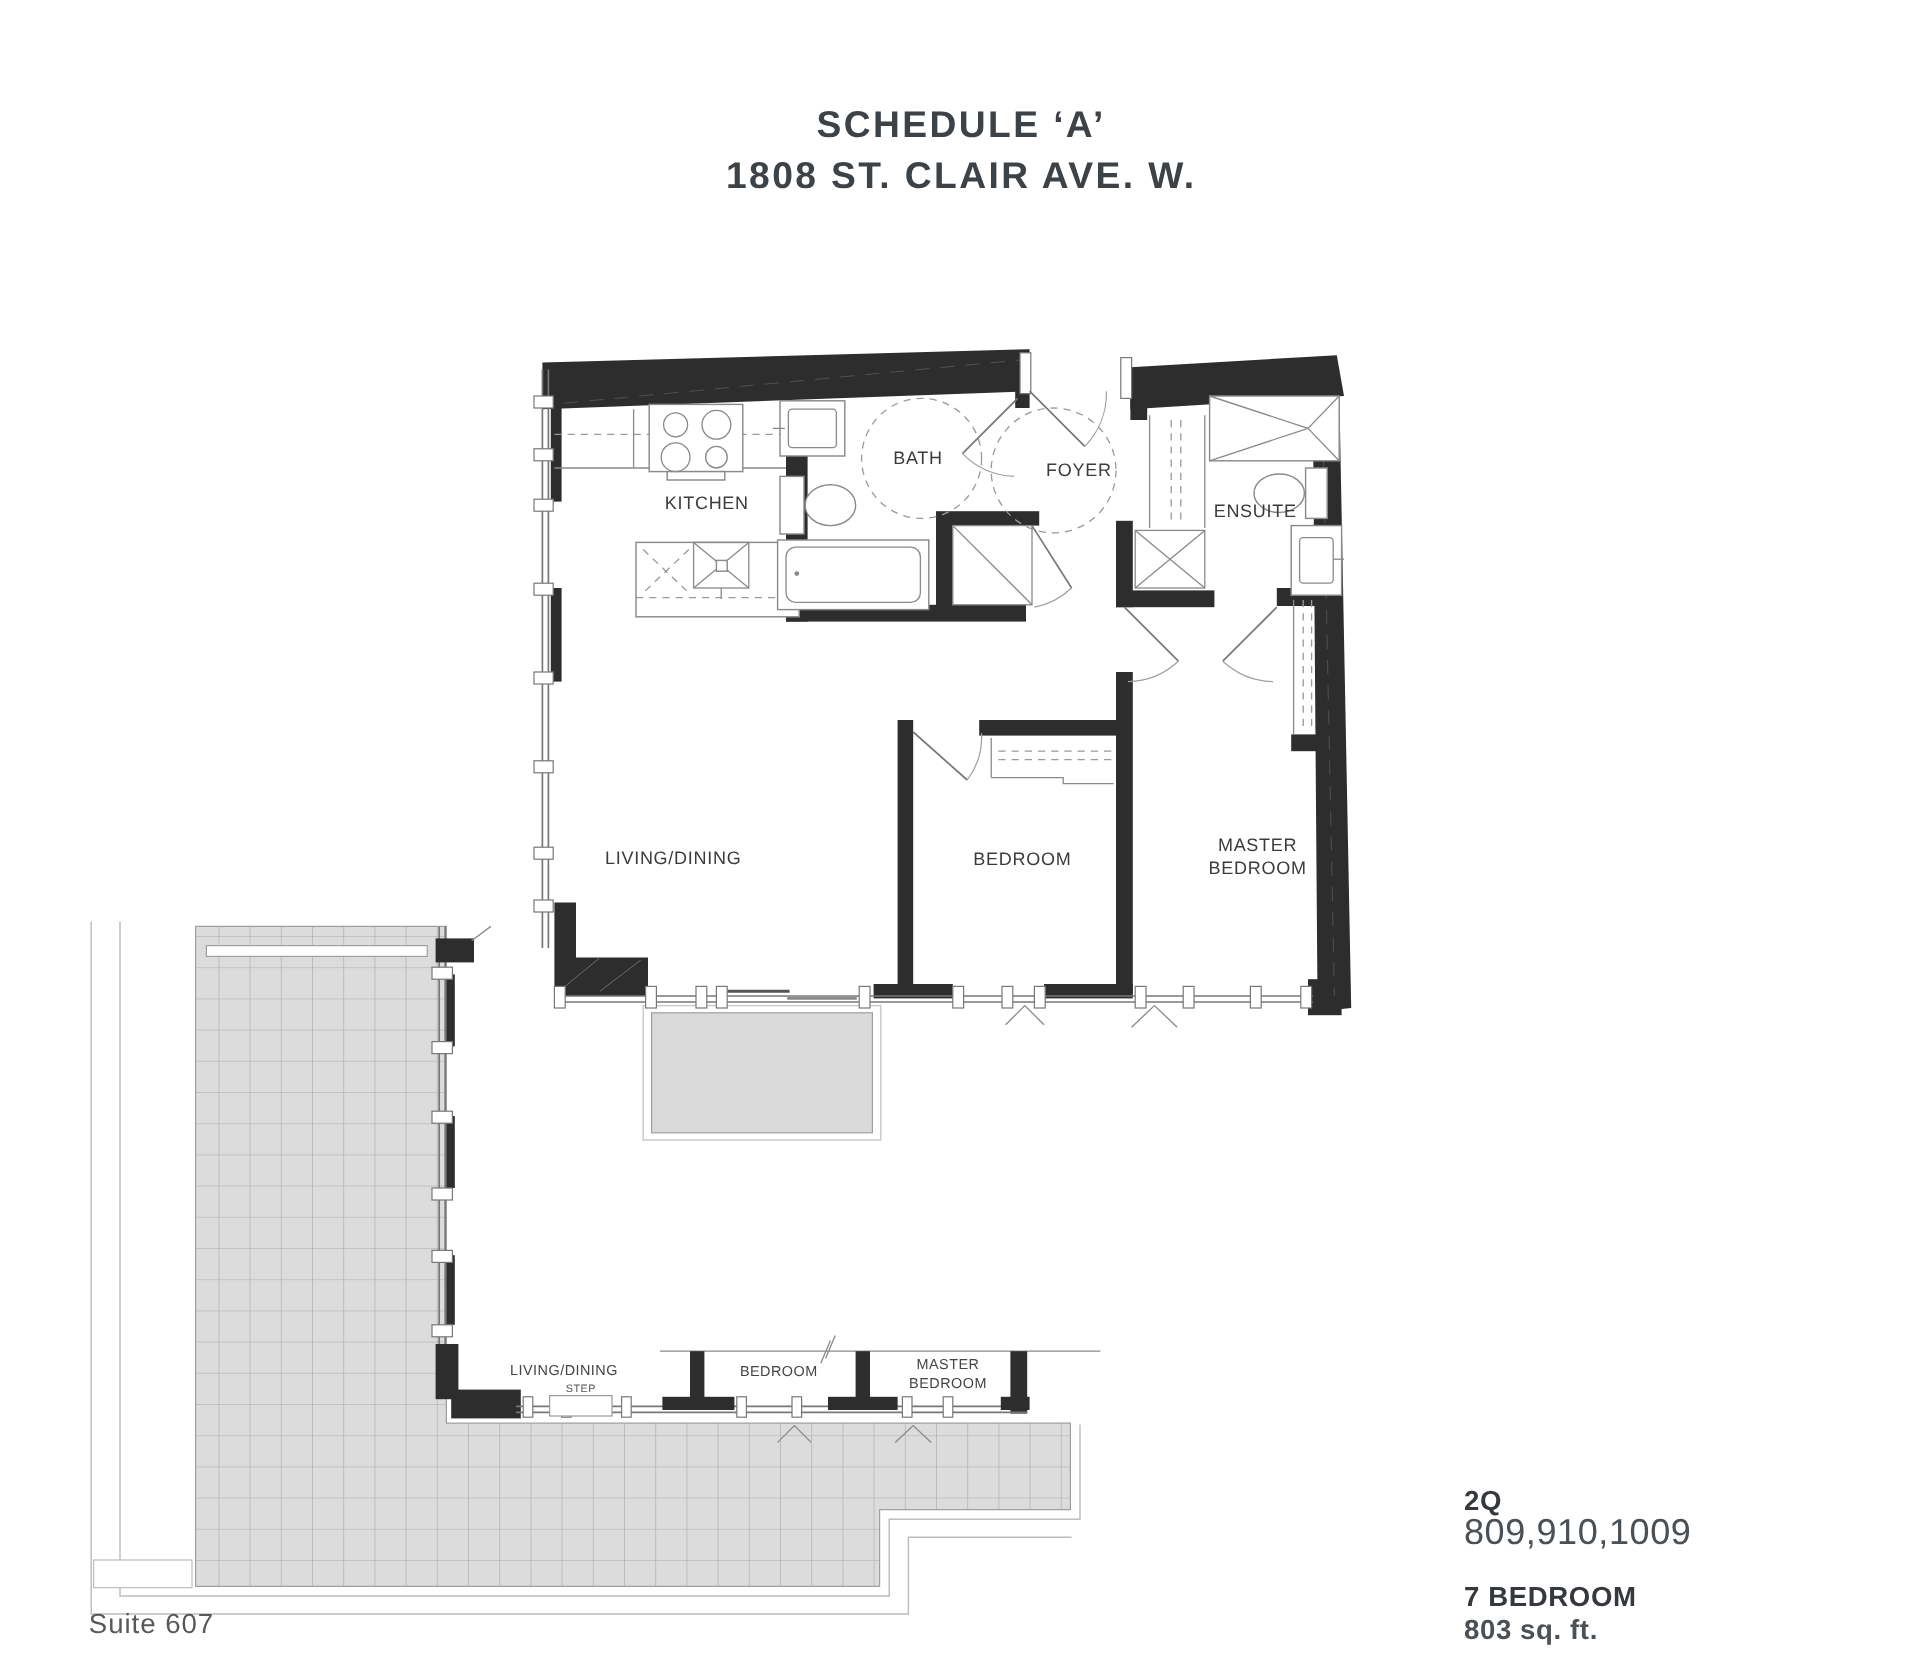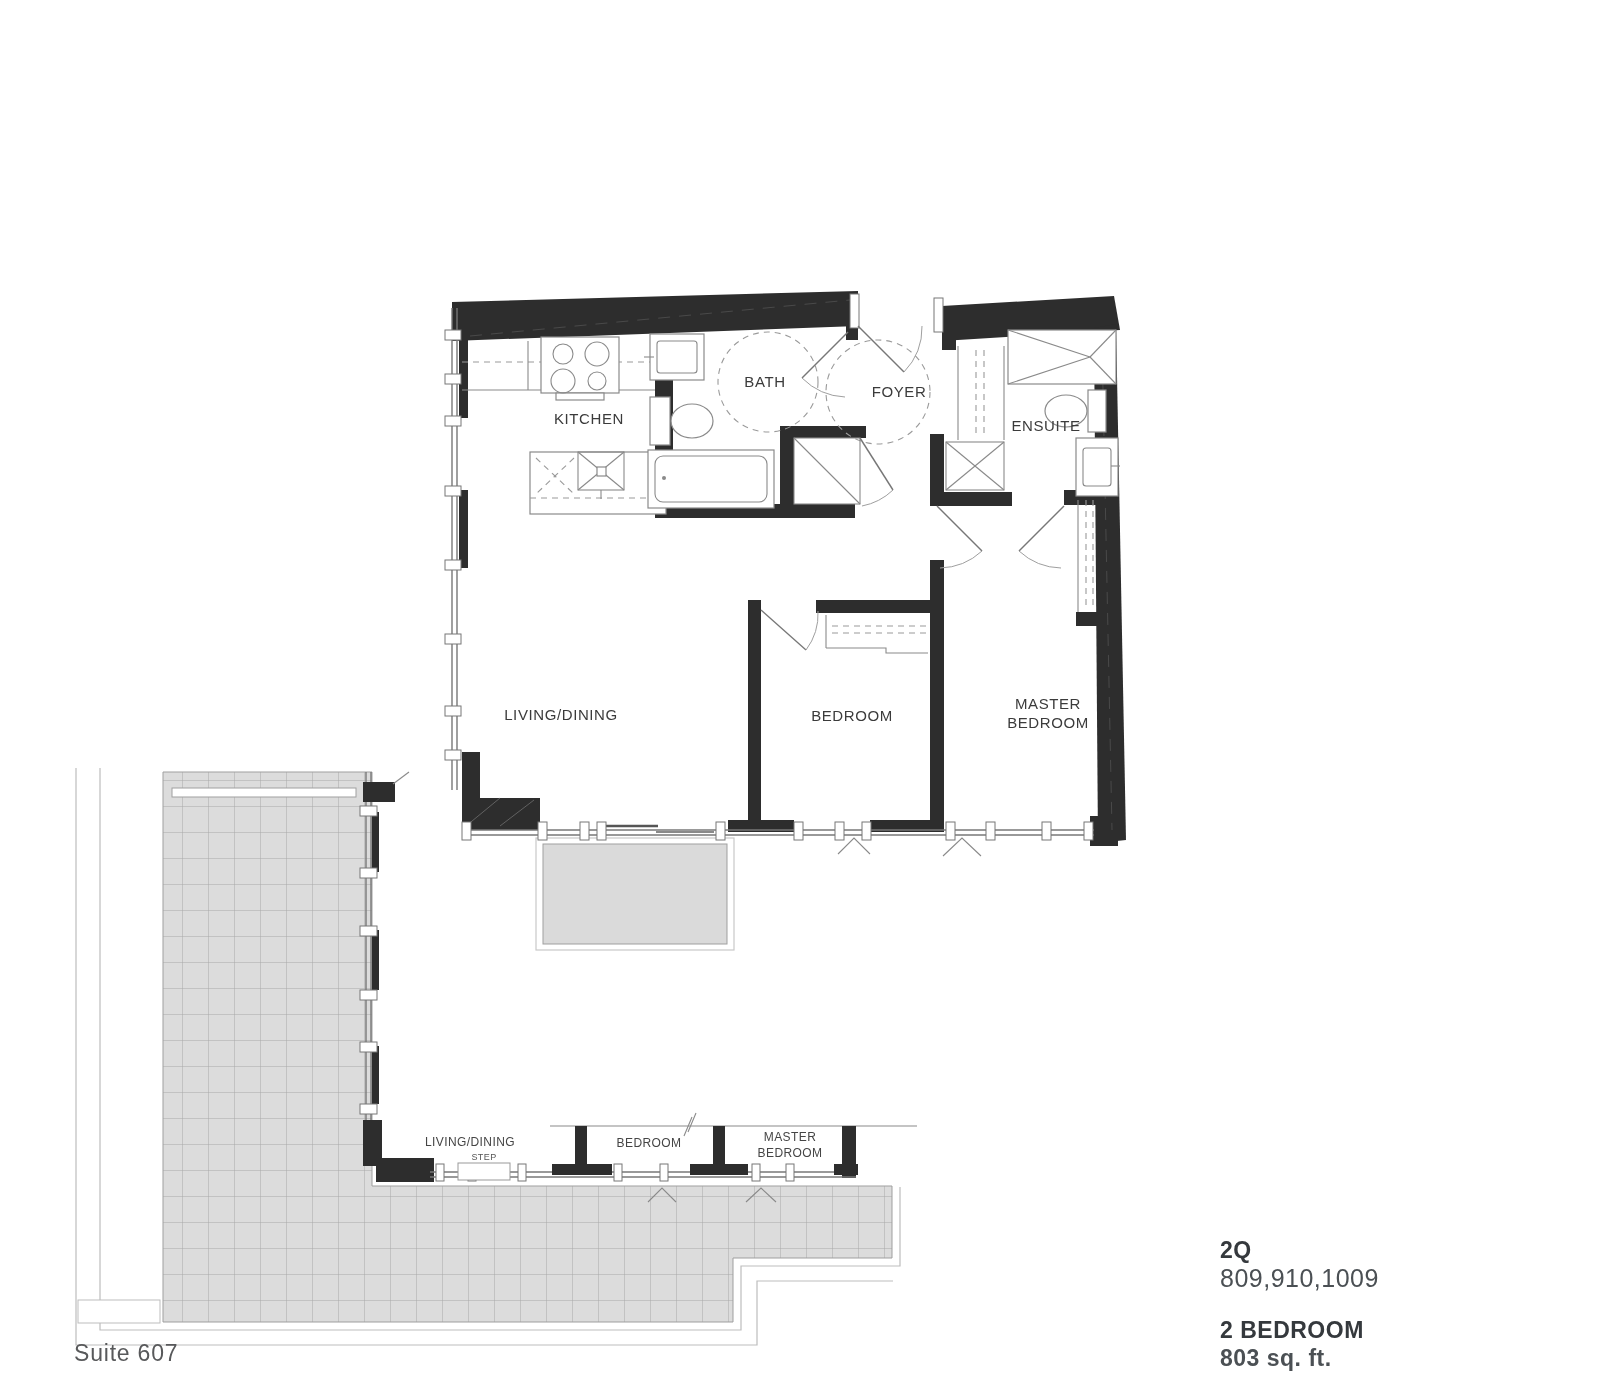--- a/index.html
+++ b/index.html
@@ -7,21 +7,21 @@
     position:relative;width:1602px;height:1398px;background:#ffffff;overflow:hidden;
     font-family:"Liberation Sans","DejaVu Sans",sans-serif;
   }
   #plan-svg{position:absolute;left:0;top:0;}
   .title-block{
     position:absolute;left:0;top:82px;width:1602px;text-align:center;
     color:#3d4247;font-weight:700;font-size:31px;line-height:43px;letter-spacing:2px;
   }
   .info-block{position:absolute;left:1220px;top:1236px;color:#3f4347;}
   .info-model{font-size:23px;font-weight:700;line-height:28px;color:#35393d;letter-spacing:.5px;}
-  .info-suites{font-size:25px;font-weight:400;line-height:28px;color:#4b5054;letter-spacing:.5px;}
+  .info-suites{font-size:30px;font-weight:400;line-height:28px;color:#4b5054;letter-spacing:.5px;}
   .info-type{font-size:23px;font-weight:700;line-height:28px;color:#35393d;margin-top:24px;letter-spacing:.5px;}
   .info-area{font-size:23px;font-weight:700;line-height:28px;color:#4b5054;letter-spacing:.5px;}
   .caption{position:absolute;left:74px;top:1340px;font-size:23px;color:#58595b;letter-spacing:.8px;}
   text{font-family:"Liberation Sans","DejaVu Sans",sans-serif;}
   .room-label{font-size:15px;fill:#3b3b3b;letter-spacing:.6px;}
   .mini-label{font-size:12px;fill:#454545;letter-spacing:.4px;}
   .step-label{font-size:9px;fill:#555555;letter-spacing:.4px;}
   .wall{fill:#2d2d2d;stroke:none;}
   .thin{stroke:#777;stroke-width:1.4;fill:none;}
   .thin2{stroke:#8a8a8a;stroke-width:1.1;fill:none;}
@@ -31,20 +31,24 @@
   .mull{fill:#ffffff;stroke:#777;stroke-width:1;}
   .arc{stroke:#9f9f9f;stroke-width:1;fill:none;}
   .curb{stroke:#bdbdbd;stroke-width:1.2;fill:none;}
   .hatch{stroke:#6f6f6f;stroke-width:.8;fill:none;}
 </style>
 </head>
 <body>
 
 <div id="canvas">
 
+  <div class="title-block">
+    <div>SCHEDULE ‘A’</div>
+    <div>1808 ST. CLAIR AVE. W.</div>
+  </div>
 
   <svg id="plan-svg" width="1602" height="1398" viewBox="0 0 1602 1398">
     <defs>
       <pattern id="tilegrid" width="26" height="26" patternUnits="userSpaceOnUse">
         <rect width="26" height="26" fill="#dcdcdc"></rect>
         <path d="M26 0 H0 V26" stroke="#a9a9a9" stroke-width="1" fill="none"></path>
       </pattern>
     </defs>
 
     <g>
@@ -275,18 +279,18 @@
         <text class="mini-label" x="649" y="1147">BEDROOM</text>
         <text class="mini-label" x="790" y="1141">MASTER</text>
         <text class="mini-label" x="790" y="1157">BEDROOM</text>
       </g>
     </g>
   </svg>
 
   <div class="info-block">
     <div class="info-model">2Q</div>
     <div class="info-suites">809,910,1009</div>
-    <div class="info-type">2 BEDROOM</div>
+    <div class="info-type">7 BEDROOM</div>
     <div class="info-area">803 sq. ft.</div>
   </div>
 
   <div class="caption">Suite 607</div>
 </div>
 
 </body></html>

